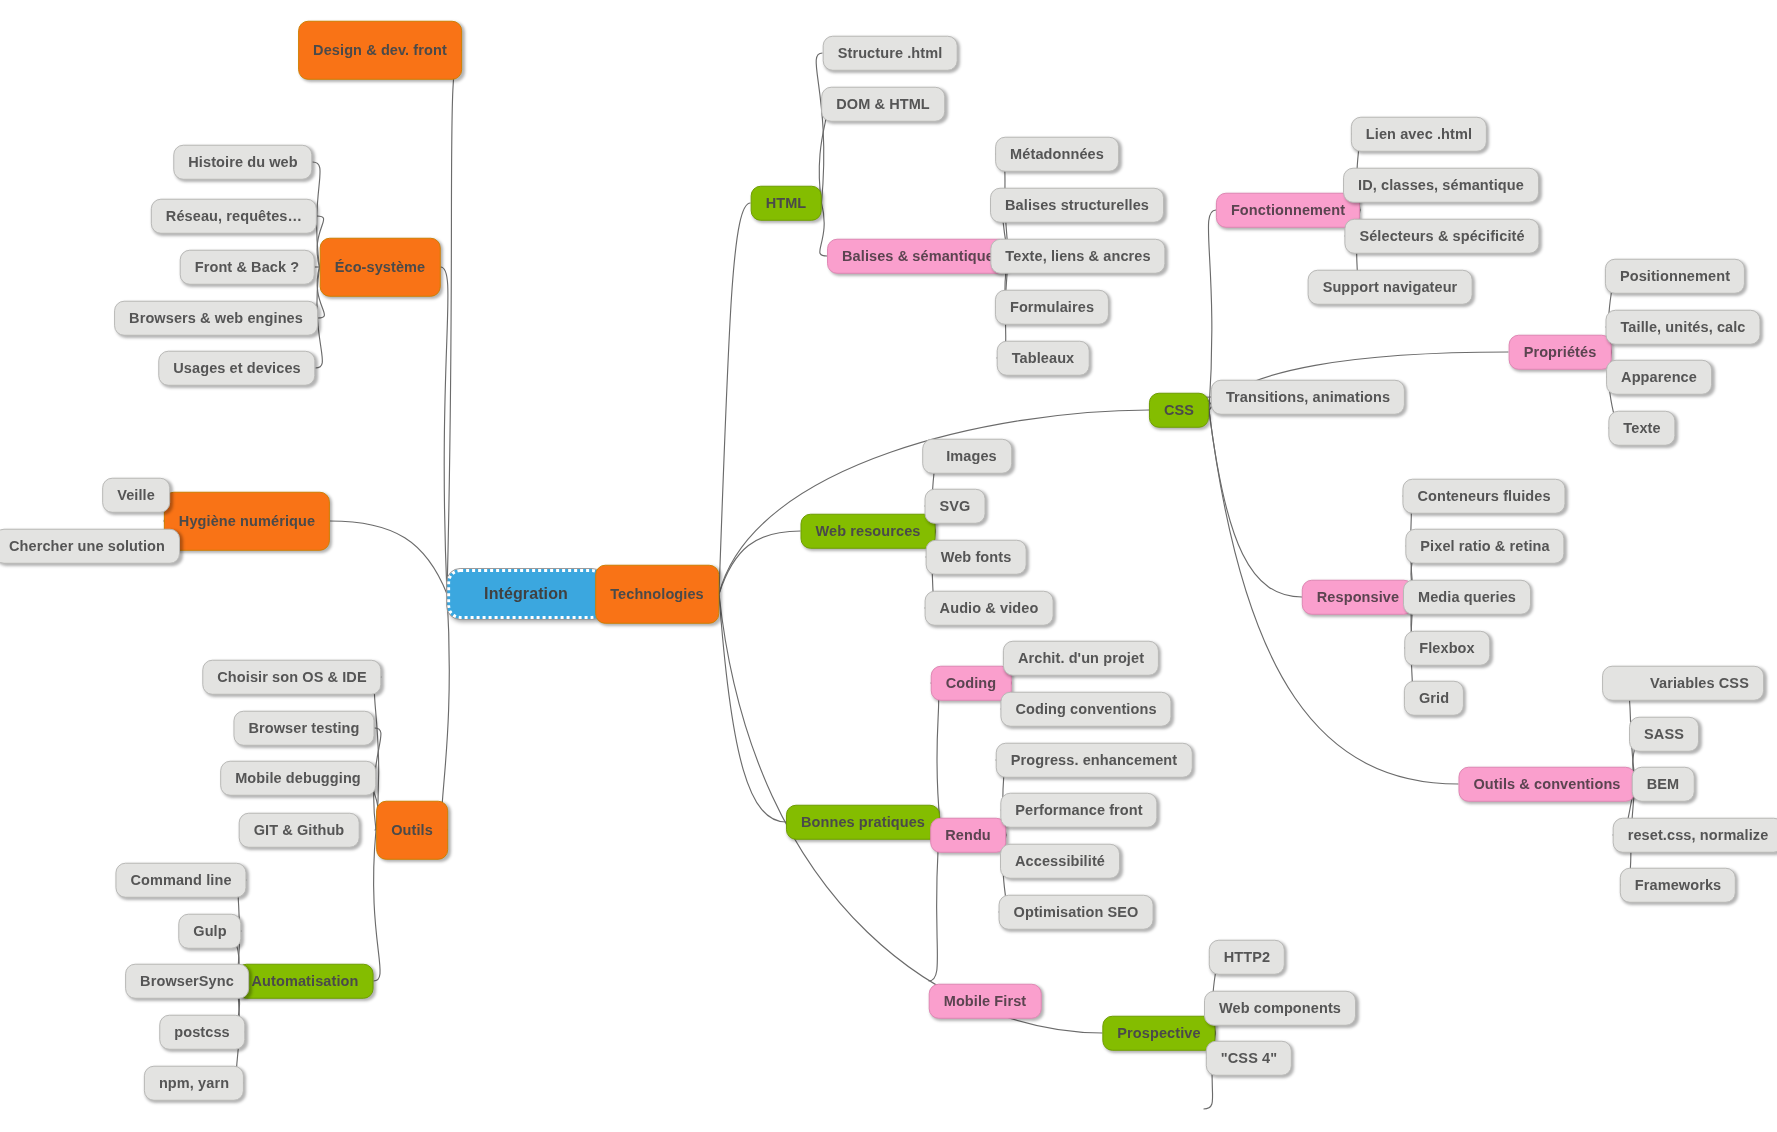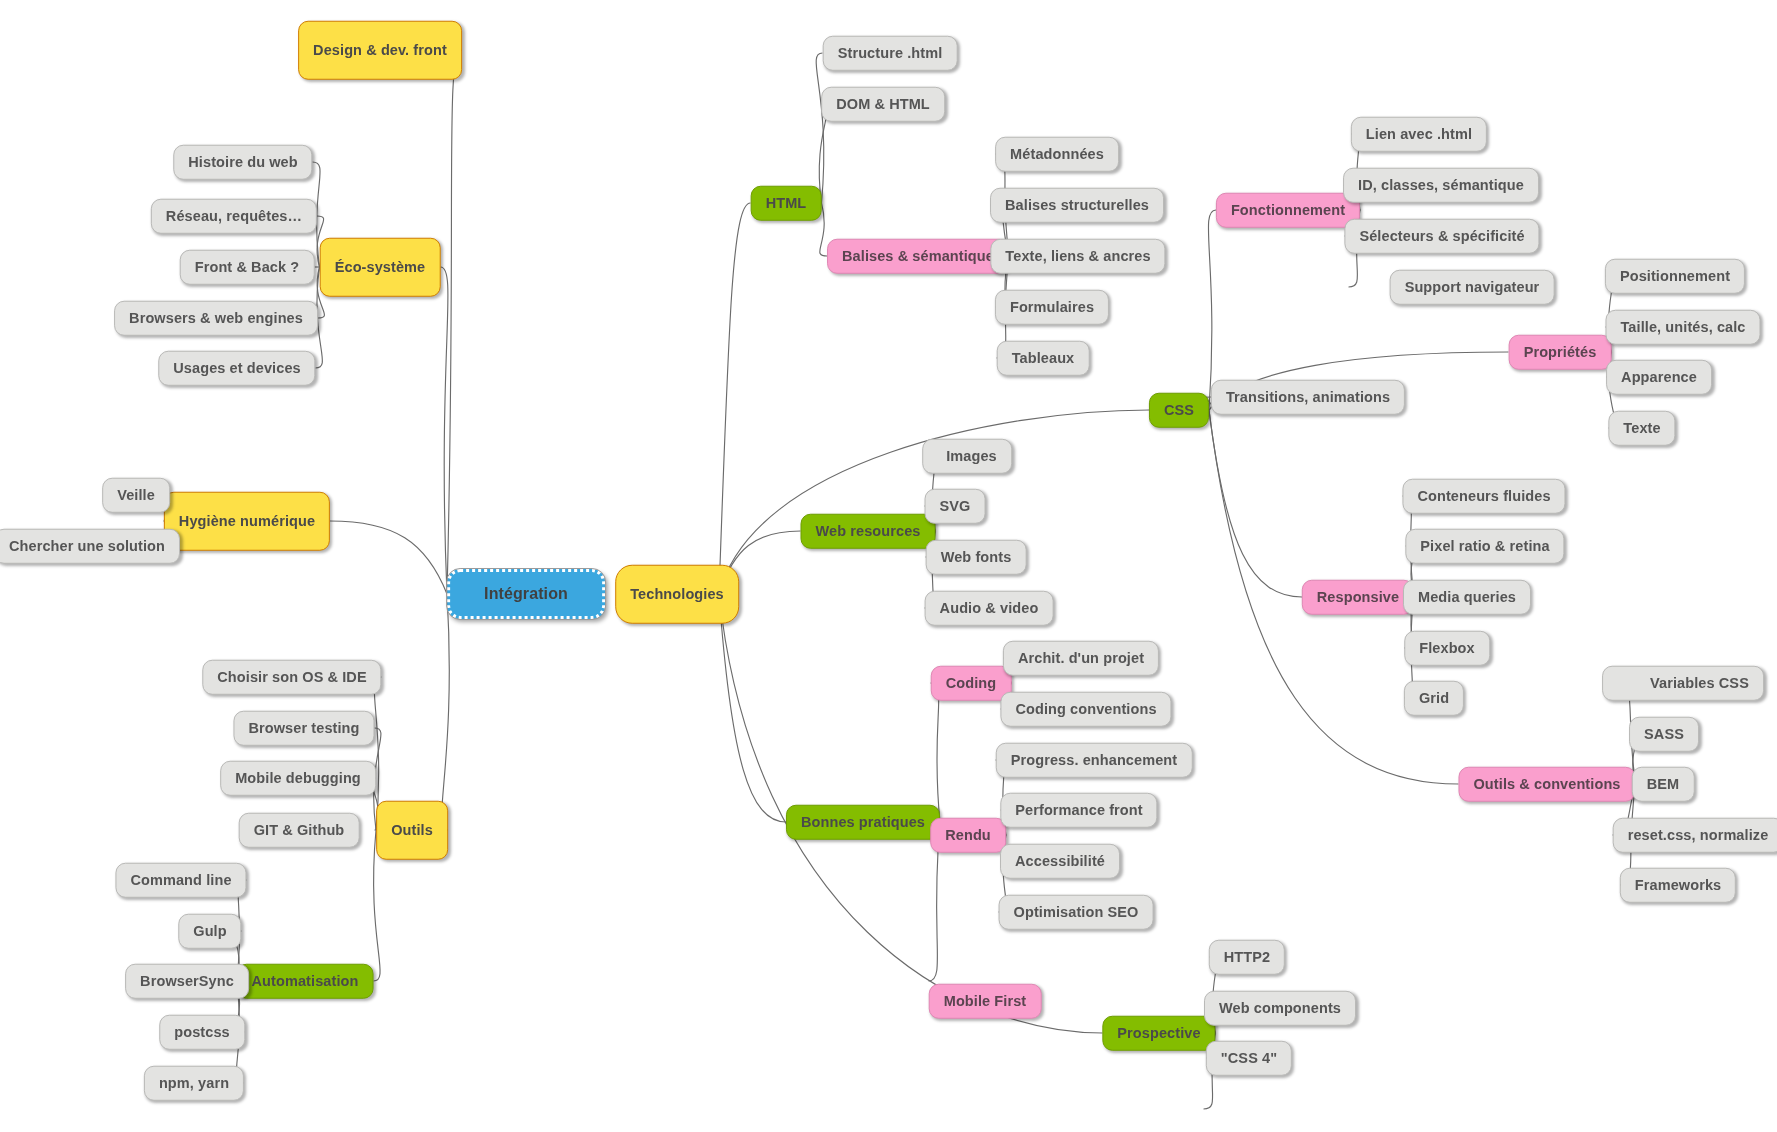--- a/index.html
+++ b/index.html
@@ -27,21 +27,21 @@
     background:#3BA7DF;
     color:#404040;
     font-size:16px;
     padding:14px 34px;
     border:3px dotted #ffffff;
     outline:1px solid #9a9a9a;
     border-radius:13px;
     box-shadow:2px 3px 4px rgba(0,0,0,.35);
   }
   .n-orange{
-    background:#fde047;
+    background:#f97316;
     color:#4a4a4a;
     font-size:14.5px;
     padding:21px 14px;
     border:1px solid #d07e00;
   }
   .n-green{
     background:#84BD00;
     color:#4a4a4a;
     font-size:14.5px;
     padding:9px 14px;
@@ -159,37 +159,37 @@
     <div class="node n-leaf" style="left: 292px; top: 677px;">Choisir son OS &amp; IDE</div>
     <div class="node n-leaf" style="left: 304px; top: 728px;">Browser testing</div>
     <div class="node n-leaf" style="left: 298px; top: 778px;">Mobile debugging</div>
     <div class="node n-leaf" style="left: 299px; top: 830px;">GIT &amp; Github</div>
     <div class="node n-green" style="left: 305px; top: 981px;">Automatisation</div>
     <div class="node n-leaf" style="left: 181px; top: 880px;">Command line</div>
     <div class="node n-leaf" style="left: 210px; top: 931px;">Gulp</div>
     <div class="node n-leaf" style="left: 187px; top: 981px;">BrowserSync</div>
     <div class="node n-leaf" style="left: 202px; top: 1032px;">postcss</div>
     <div class="node n-leaf" style="left: 194px; top: 1083px;">npm, yarn</div>
-    <div class="node n-orange" style="left: 677px; top: 594px; border-radius: 17px;">Technologies</div>
+    <div class="node n-orange" style="left: 657px; top: 594px;">Technologies</div>
     <div class="node n-green" style="left: 786px; top: 203px; text-align: center;">HTML</div>
     <div class="node n-leaf" style="left: 890px; top: 53px;">Structure .html</div>
     <div class="node n-leaf" style="left: 883px; top: 104px;">DOM &amp; HTML</div>
     <div class="node n-pink" style="left: 918px; top: 256px;">Balises &amp; sémantique</div>
     <div class="node n-leaf" style="left: 1057px; top: 154px;">Métadonnées</div>
     <div class="node n-leaf" style="left: 1077px; top: 205px;">Balises structurelles</div>
     <div class="node n-leaf" style="left: 1078px; top: 256px;">Texte, liens &amp; ancres</div>
     <div class="node n-leaf" style="left: 1052px; top: 307px;">Formulaires</div>
     <div class="node n-leaf" style="left: 1043px; top: 358px;">Tableaux</div>
     <div class="node n-green" style="left: 1179px; top: 410px;">CSS</div>
     <div class="node n-leaf" style="left: 1308px; top: 397px;">Transitions, animations</div>
     <div class="node n-pink" style="left: 1288px; top: 210px;">Fonctionnement</div>
     <div class="node n-leaf" style="left: 1419px; top: 134px;">Lien avec .html</div>
     <div class="node n-leaf" style="left: 1441px; top: 185px;">ID, classes, sémantique</div>
     <div class="node n-leaf" style="left: 1442px; top: 236px;">Sélecteurs &amp; spécificité</div>
-    <div class="node n-leaf" style="left: 1472px; top: 287px;">Support navigateur</div>
+    <div class="node n-leaf" style="left: 1390px; top: 287px;">Support navigateur</div>
     <div class="node n-pink" style="left: 1560px; top: 352px;">Propriétés</div>
     <div class="node n-leaf" style="left: 1675px; top: 276px;">Positionnement</div>
     <div class="node n-leaf" style="left: 1683px; top: 327px;">Taille, unités, calc</div>
     <div class="node n-leaf" style="left: 1659px; top: 377px;">Apparence</div>
     <div class="node n-leaf" style="left: 1642px; top: 428px;">Texte</div>
     <div class="node n-pink" style="left: 1358px; top: 597px;">Responsive</div>
     <div class="node n-leaf" style="left: 1484px; top: 496px;">Conteneurs fluides</div>
     <div class="node n-leaf" style="left: 1485px; top: 546px;">Pixel ratio &amp; retina</div>
     <div class="node n-leaf" style="left: 1467px; top: 597px;">Media queries</div>
     <div class="node n-leaf" style="left: 1447px; top: 648px;">Flexbox</div>

